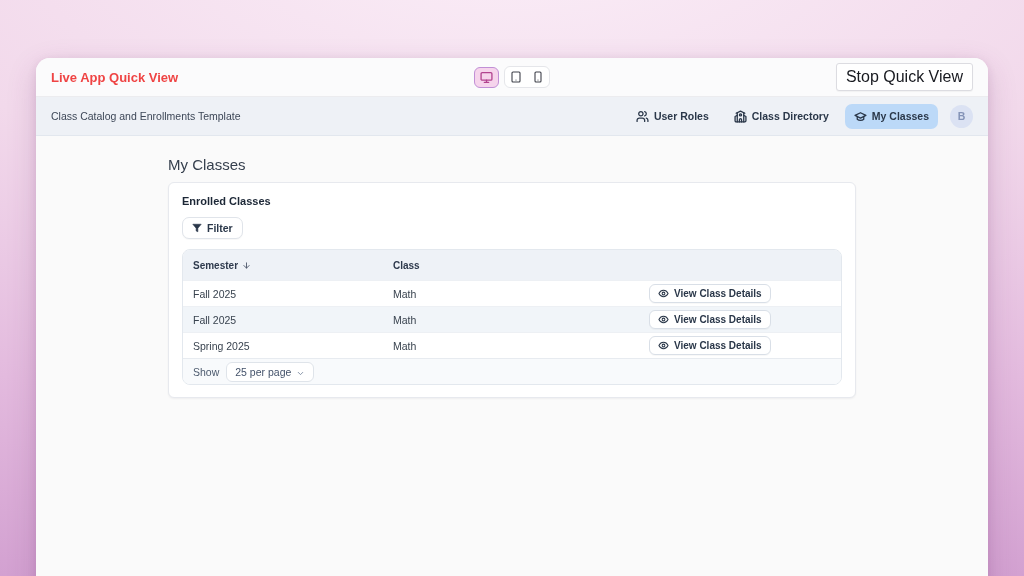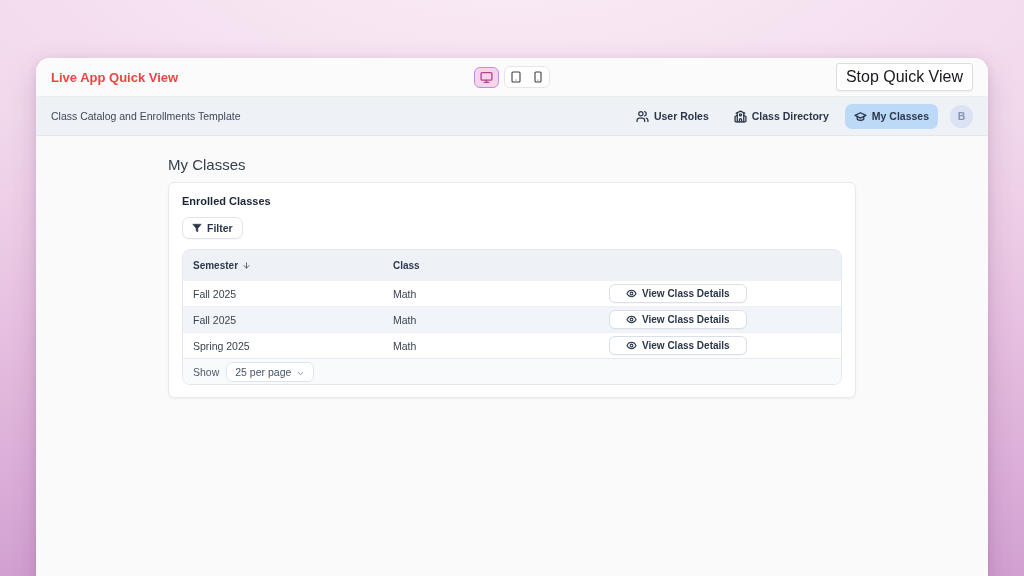--- a/index.html
+++ b/index.html
@@ -105,24 +105,25 @@
   .th { display:flex; align-items:center; gap:4px; cursor:pointer; }
   .th svg { color:#4a5568; }
   .trow {
     display:grid; grid-template-columns:200px 1fr 222px; align-items:center;
     height:26px; padding:0 10px; font-size:10.5px; color:#39434f;
     border-top:1px solid #edf0f4; background:#fff;
   }
   .trow.striped { background:var(--striped-row-bg); }
   .action-btn {
     justify-self:start; display:inline-flex; align-items:center; gap:5px;
-    background:#fff; border:1px solid #d9dfe7; border-radius:6px; padding:3px 16px;
+    background:#fff; border:1px solid #d9dfe7; border-radius:6px; padding:3px 8px;
     font-size:10px; font-weight:600; color:#2a3749; cursor:pointer;
     box-shadow:0 1px 1px rgba(0,0,0,.03); white-space:nowrap;
     font-family:"Liberation Sans","DejaVu Sans",sans-serif;
+    margin-left:40px;
   }
   .tfoot {
     display:flex; align-items:center; gap:7px; background:#f8fafc;
     border-top:1px solid #e7ebf0; height:26px; padding:0 10px;
     font-size:10.5px; color:#4c5a6e;
   }
   .pp-select {
     display:inline-flex; align-items:flex-end; gap:5px; background:#fff;
     border:1px solid #dfe4ea; border-radius:6px; padding:3px 8px;
     font-size:10.5px; color:#43526a; cursor:pointer;

